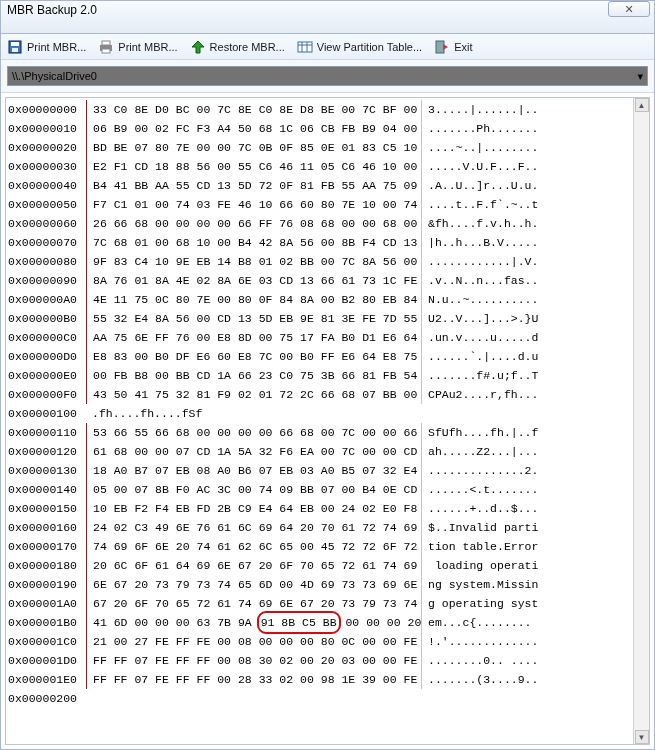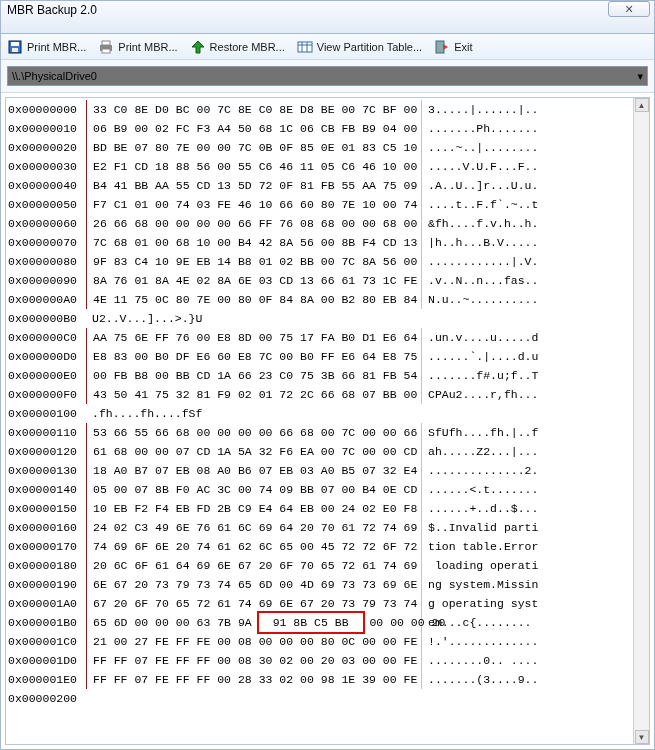--- a/index.html
+++ b/index.html
@@ -90,22 +90,22 @@
     line-height: 19px;
     white-space: pre;
     padding: 0 2px;
     align-items: flex-end;
   }
   .off { width: 78px; color:#000; }
   .hx  { width: 336px; color:#000; padding: 0 6px; border-left:1px solid #7f1d1d; border-right:1px solid #bcc7d6; }
   .asc { flex:1; color:#000; padding-left:6px; }
   .highlight {
     border: 2px solid #d10d0d;
-    border-radius: 0;
-    padding: 0 14px;
+    border-radius: 9px;
+    padding: 0 2px;
     margin: -2px -2px;
     display:inline-block;
   }
 </style>
 </head>
 <body>
 
 <div class="window">
   <div class="titlebar">
     <span class="title">MBR Backup 2.0</span>
@@ -178,37 +178,37 @@
         <div class="hexrow"><span class="off">0x00000010</span><span class="hx">06 B9 00 02 FC F3 A4 50 68 1C 06 CB FB B9 04 00</span><span class="asc">.......Ph.......</span></div>
         <div class="hexrow"><span class="off">0x00000020</span><span class="hx">BD BE 07 80 7E 00 00 7C 0B 0F 85 0E 01 83 C5 10</span><span class="asc">....~..|........</span></div>
         <div class="hexrow"><span class="off">0x00000030</span><span class="hx">E2 F1 CD 18 88 56 00 55 C6 46 11 05 C6 46 10 00</span><span class="asc">.....V.U.F...F..</span></div>
         <div class="hexrow"><span class="off">0x00000040</span><span class="hx">B4 41 BB AA 55 CD 13 5D 72 0F 81 FB 55 AA 75 09</span><span class="asc">.A..U..]r...U.u.</span></div>
         <div class="hexrow"><span class="off">0x00000050</span><span class="hx">F7 C1 01 00 74 03 FE 46 10 66 60 80 7E 10 00 74</span><span class="asc">....t..F.f`.~..t</span></div>
         <div class="hexrow"><span class="off">0x00000060</span><span class="hx">26 66 68 00 00 00 00 66 FF 76 08 68 00 00 68 00</span><span class="asc">&amp;fh....f.v.h..h.</span></div>
         <div class="hexrow"><span class="off">0x00000070</span><span class="hx">7C 68 01 00 68 10 00 B4 42 8A 56 00 8B F4 CD 13</span><span class="asc">|h..h...B.V.....</span></div>
         <div class="hexrow"><span class="off">0x00000080</span><span class="hx">9F 83 C4 10 9E EB 14 B8 01 02 BB 00 7C 8A 56 00</span><span class="asc">............|.V.</span></div>
         <div class="hexrow"><span class="off">0x00000090</span><span class="hx">8A 76 01 8A 4E 02 8A 6E 03 CD 13 66 61 73 1C FE</span><span class="asc">.v..N..n...fas..</span></div>
         <div class="hexrow"><span class="off">0x000000A0</span><span class="hx">4E 11 75 0C 80 7E 00 80 0F 84 8A 00 B2 80 EB 84</span><span class="asc">N.u..~..........</span></div>
-        <div class="hexrow"><span class="off">0x000000B0</span><span class="asc">U2..V...]...&gt;.}U</span></div>
+        <div class="hexrow"><span class="off">0x000000B0</span><span class="hx">55 32 E4 8A 56 00 CD 13 5D EB 9E 81 3E FE 7D 55</span><span class="asc">U2..V...]...&gt;.}U</span></div>
         <div class="hexrow"><span class="off">0x000000C0</span><span class="hx">AA 75 6E FF 76 00 E8 8D 00 75 17 FA B0 D1 E6 64</span><span class="asc">.un.v....u.....d</span></div>
         <div class="hexrow"><span class="off">0x000000D0</span><span class="hx">E8 83 00 B0 DF E6 60 E8 7C 00 B0 FF E6 64 E8 75</span><span class="asc">......`.|....d.u</span></div>
         <div class="hexrow"><span class="off">0x000000E0</span><span class="hx">00 FB B8 00 BB CD 1A 66 23 C0 75 3B 66 81 FB 54</span><span class="asc">.......f#.u;f..T</span></div>
         <div class="hexrow"><span class="off">0x000000F0</span><span class="hx">43 50 41 75 32 81 F9 02 01 72 2C 66 68 07 BB 00</span><span class="asc">CPAu2....r,fh...</span></div>
         <div class="hexrow"><span class="off">0x00000100</span><span class="asc">.fh....fh....fSf</span></div>
         <div class="hexrow"><span class="off">0x00000110</span><span class="hx">53 66 55 66 68 00 00 00 00 66 68 00 7C 00 00 66</span><span class="asc">SfUfh....fh.|..f</span></div>
         <div class="hexrow"><span class="off">0x00000120</span><span class="hx">61 68 00 00 07 CD 1A 5A 32 F6 EA 00 7C 00 00 CD</span><span class="asc">ah.....Z2...|...</span></div>
         <div class="hexrow"><span class="off">0x00000130</span><span class="hx">18 A0 B7 07 EB 08 A0 B6 07 EB 03 A0 B5 07 32 E4</span><span class="asc">..............2.</span></div>
         <div class="hexrow"><span class="off">0x00000140</span><span class="hx">05 00 07 8B F0 AC 3C 00 74 09 BB 07 00 B4 0E CD</span><span class="asc">......&lt;.t.......</span></div>
         <div class="hexrow"><span class="off">0x00000150</span><span class="hx">10 EB F2 F4 EB FD 2B C9 E4 64 EB 00 24 02 E0 F8</span><span class="asc">......+..d..$...</span></div>
         <div class="hexrow"><span class="off">0x00000160</span><span class="hx">24 02 C3 49 6E 76 61 6C 69 64 20 70 61 72 74 69</span><span class="asc">$..Invalid parti</span></div>
         <div class="hexrow"><span class="off">0x00000170</span><span class="hx">74 69 6F 6E 20 74 61 62 6C 65 00 45 72 72 6F 72</span><span class="asc">tion table.Error</span></div>
         <div class="hexrow"><span class="off">0x00000180</span><span class="hx">20 6C 6F 61 64 69 6E 67 20 6F 70 65 72 61 74 69</span><span class="asc"> loading operati</span></div>
         <div class="hexrow"><span class="off">0x00000190</span><span class="hx">6E 67 20 73 79 73 74 65 6D 00 4D 69 73 73 69 6E</span><span class="asc">ng system.Missin</span></div>
         <div class="hexrow"><span class="off">0x000001A0</span><span class="hx">67 20 6F 70 65 72 61 74 69 6E 67 20 73 79 73 74</span><span class="asc">g operating syst</span></div>
-        <div class="hexrow"><span class="off">0x000001B0</span><span class="hx"><span>65 6D 00 00 00 63 7B 9A </span><span class="highlight">91 8B C5 BB</span><span> 00 00 00 20</span></span><span class="asc">em...c{........ </span></div>
+        <div class="hexrow"><span class="off">0x000001B0</span><span class="hx"><span>41 6D 00 00 00 63 7B 9A </span><span class="highlight">91 8B C5 BB</span><span> 00 00 00 20</span></span><span class="asc">em...c{........ </span></div>
         <div class="hexrow"><span class="off">0x000001C0</span><span class="hx">21 00 27 FE FF FE 00 08 00 00 00 80 0C 00 00 FE</span><span class="asc">!.'.............</span></div>
         <div class="hexrow"><span class="off">0x000001D0</span><span class="hx">FF FF 07 FE FF FF 00 08 30 02 00 20 03 00 00 FE</span><span class="asc">........0.. ....</span></div>
         <div class="hexrow"><span class="off">0x000001E0</span><span class="hx">FF FF 07 FE FF FF 00 28 33 02 00 98 1E 39 00 FE</span><span class="asc">.......(3....9..</span></div>
         <div class="hexrow"><span class="off">0x00000200</span><span class="hx"></span><span class="asc"></span></div>
       </div>
     <div class="scrollbar">
       <div class="sbbtn">
           <span>▲</span>
         </div>
       <div style="flex:1"></div>

